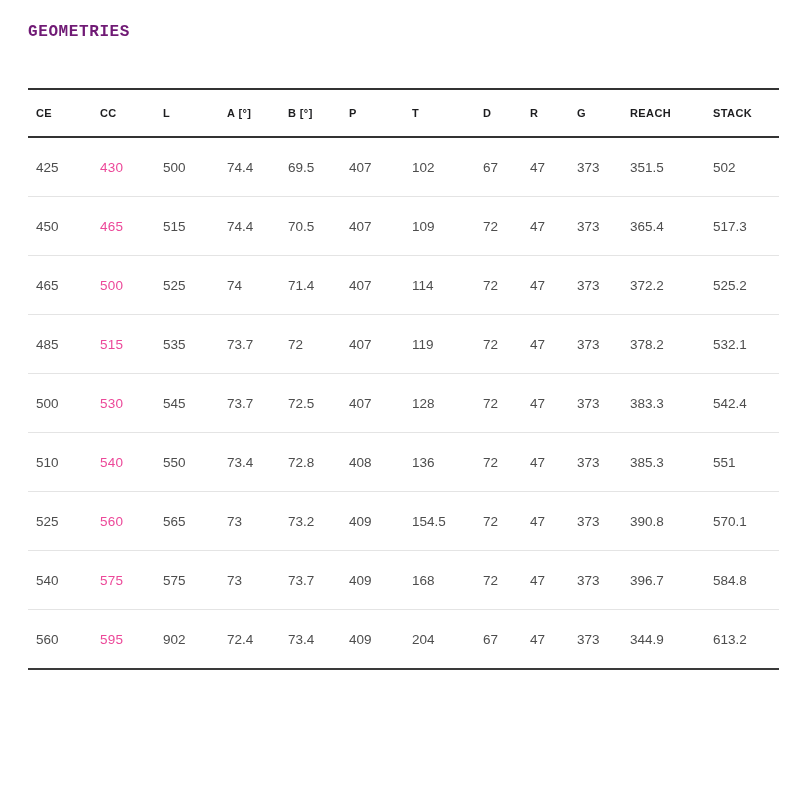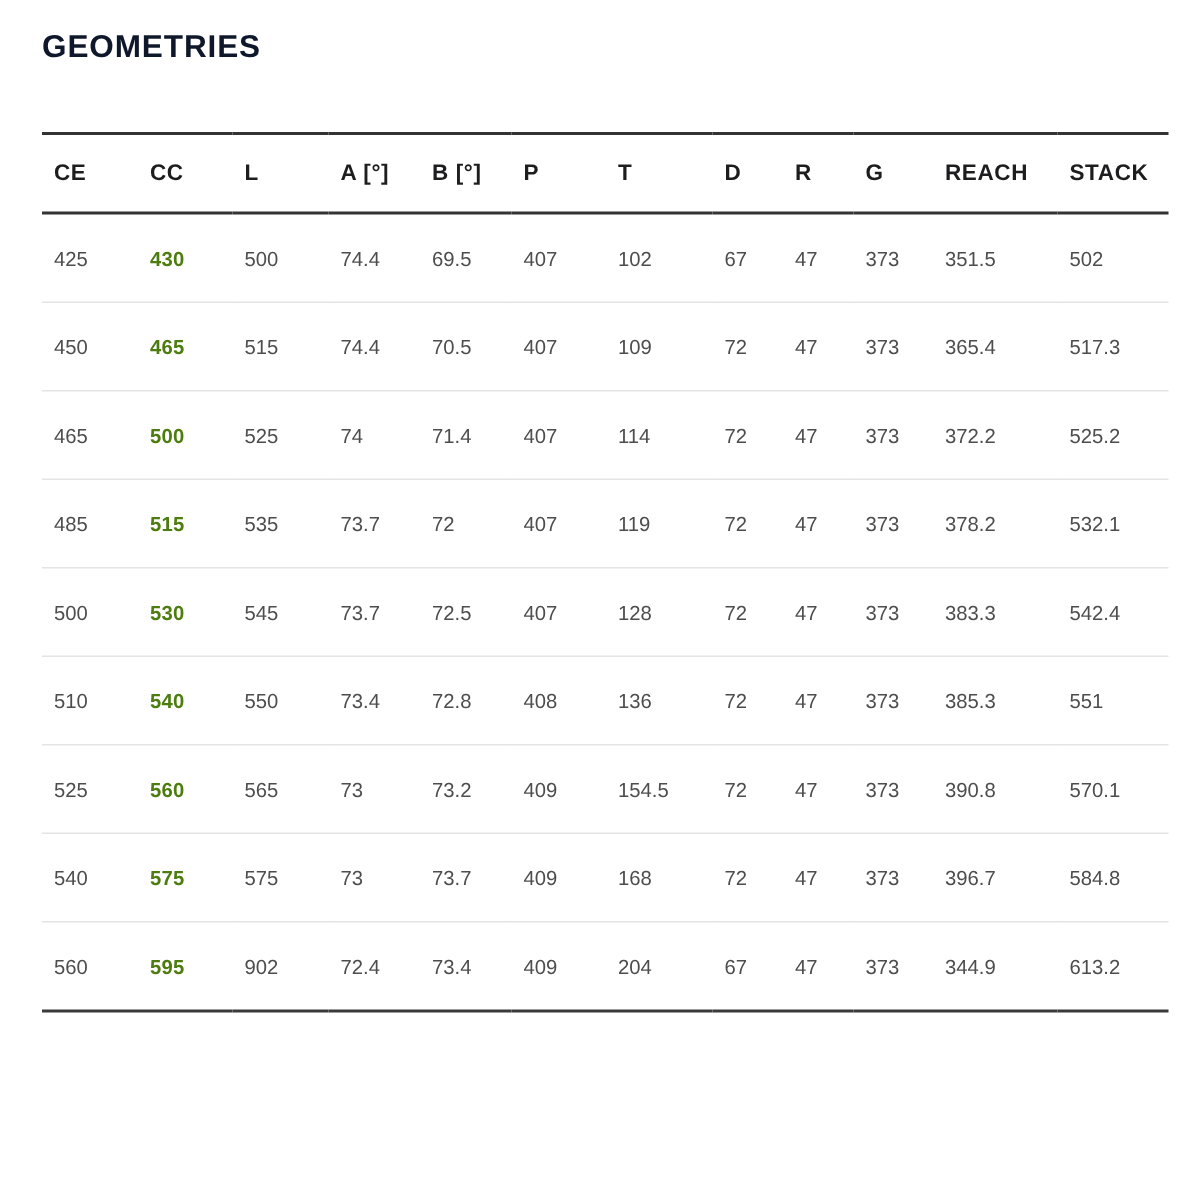--- a/index.html
+++ b/index.html
@@ -13,60 +13,61 @@
   }
   .page {
     box-sizing: border-box;
     width: 800px;
     height: 800px;
     padding: 20px 21px 0 28px;
     overflow: hidden;
   }
   .page-title {
     margin: 0;
-    font-size: 21px;
+    font-size: 16px;
     line-height: 24px;
     font-weight: 700;
     letter-spacing: 0.6px;
-    color: #0f172a;
+    color: #701a75;
+    font-family: Liberation Mono, monospace;
   }
   table.geometry-table {
     margin-top: 44px;
     width: 100%;
     border-collapse: collapse;
     table-layout: fixed;
     border-top: 2px solid #333333;
     border-bottom: 2px solid #3a3a3a;
   }
   table.geometry-table thead th {
     text-align: left;
     vertical-align: middle;
-    font-size: 15px;
+    font-size: 11px;
     font-weight: 700;
     letter-spacing: 0.4px;
     color: #1d1d1f;
     padding: 17px 4px 17px 8px;
     border-bottom: 2px solid #333333;
     white-space: nowrap;
   }
   table.geometry-table tbody td {
     height: 58px;
     vertical-align: middle;
     font-size: 13.5px;
     color: #4d4d4d;
     padding: 0 4px 0 8px;
     border-bottom: 1px solid #e4e4e4;
     white-space: nowrap;
   }
   table.geometry-table tbody tr:last-child td {
     border-bottom: none;
   }
   table.geometry-table td.bold-col {
-    font-weight: 700;
-    color: #4d7c0f;
+    font-weight: 400;
+    color: #ec4899;
     letter-spacing: 0.2px;
   }
 </style>
 </head>
 <body>
 
 <div class="page">
   <h1 class="page-title">GEOMETRIES</h1>
 
   <table class="geometry-table">

